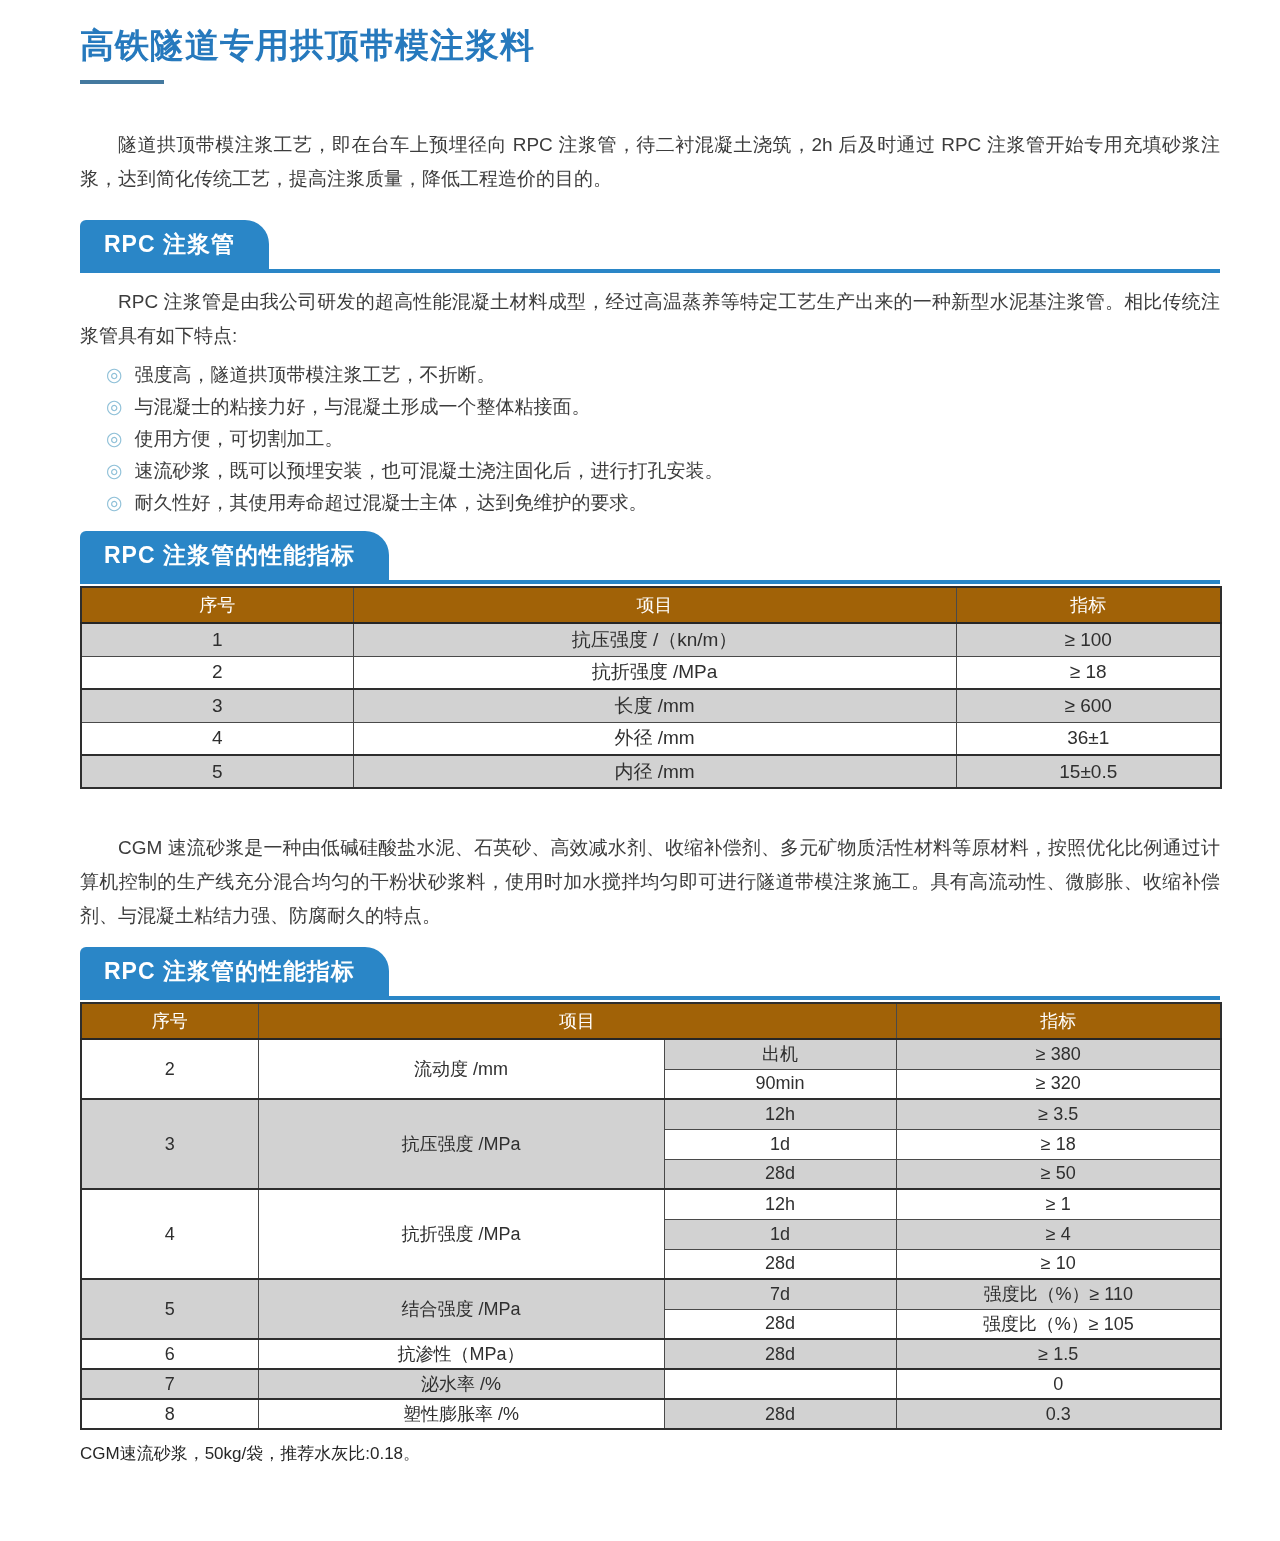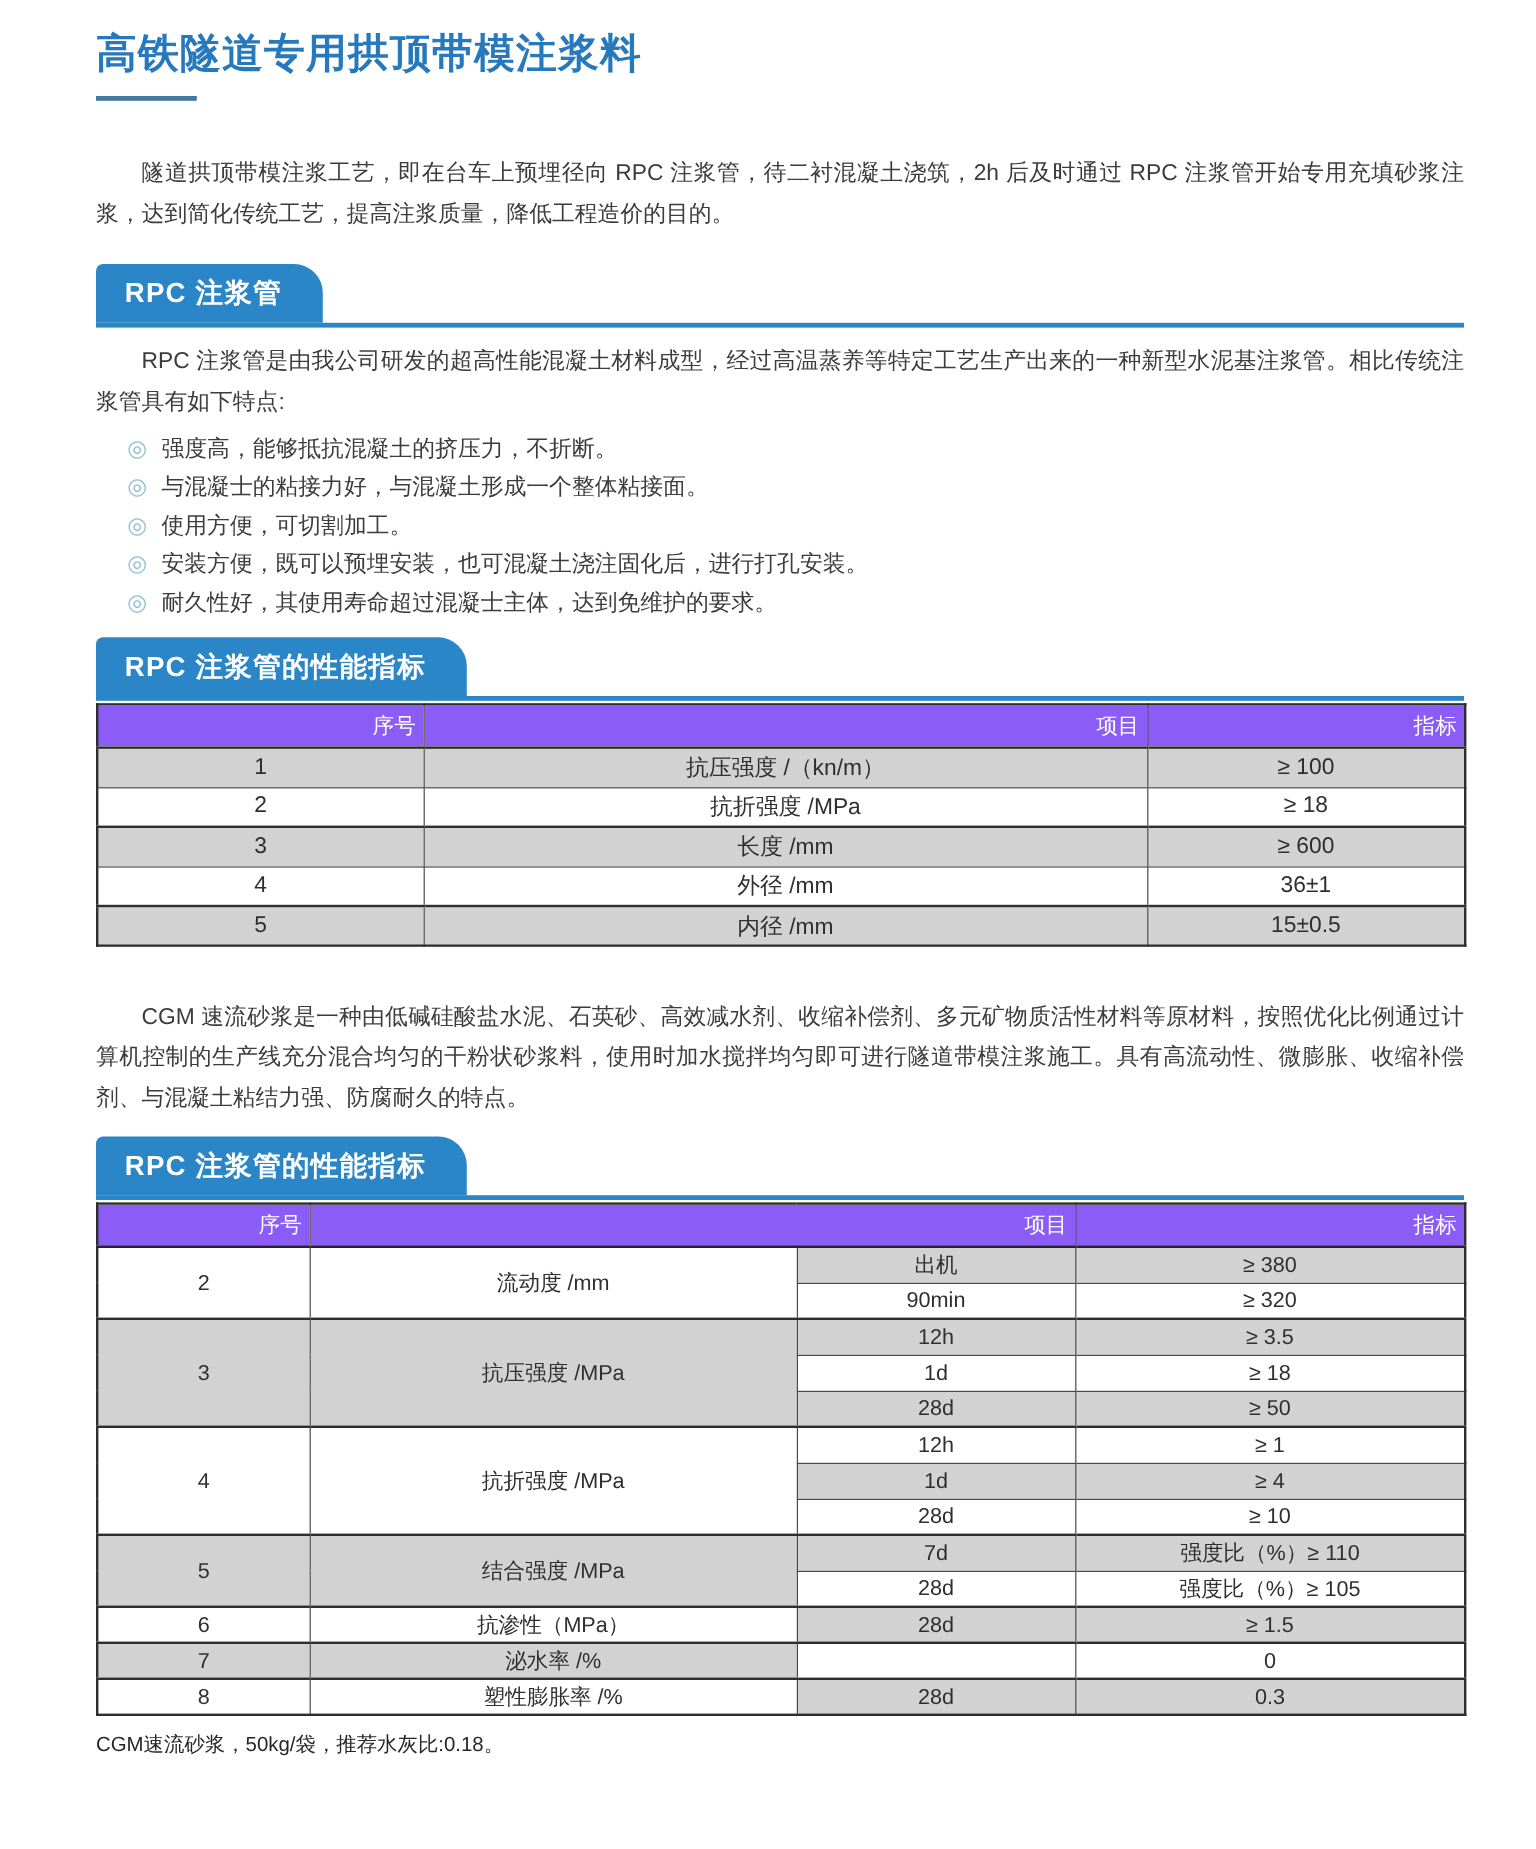--- a/index.html
+++ b/index.html
@@ -34,21 +34,21 @@
   .sh4 { margin-bottom:2px; }
 
   
   .bullet-list { list-style:none; margin:6px 0 12px 0; padding:0 0 0 26px; }
   .bullet-list li { font-size:19px; line-height:32px; color:#3c3c3c; }
   .bullet-ic { color:#8fc0d8; font-size:19px; margin-right:12px; }
 
   
   table { border-collapse:collapse; table-layout:fixed; width:1140px; border:2px solid #2e2e2e; }
   th, td { border:1px solid #4a4a4a; text-align:center; vertical-align:middle; padding:1px 6px; overflow:hidden; white-space:nowrap; }
-  thead th { background:#8b5cf6; color:#ffffff; font-weight:400; font-size:18px; height:36px; border-bottom:2px solid #262626;text-align:right; }
+  thead th { background:#a16207; color:#ffffff; font-weight:400; font-size:18px; height:36px; border-bottom:2px solid #262626; }
   td { font-size:19px; color:#2f2f2f; }
   .t1 td { height:33px; }
   .t2 td { height:30px; font-size:18px; }
   tr.thick td { border-top:2px solid #2e2e2e; }
   .g { background:#d2d2d2; }
   .w { background:#ffffff; }
   .tbl1 { margin-bottom:42px; }
   .tbl2 { margin-bottom:12px; }
 
   
@@ -63,24 +63,24 @@
   <div class="title-underline"></div>
 
   <p class="para intro-para">隧道拱顶带模注浆工艺，即在台车上预埋径向 RPC 注浆管，待二衬混凝土浇筑，2h 后及时通过 RPC 注浆管开始专用充填砂浆注浆，达到简化传统工艺，提高注浆质量，降低工程造价的目的。</p>
 
   <div class="section-head sh1">
     <span class="section-tab">RPC 注浆管</span>
   </div>
   <p class="para body-para">RPC 注浆管是由我公司研发的超高性能混凝土材料成型，经过高温蒸养等特定工艺生产出来的一种新型水泥基注浆管。相比传统注浆管具有如下特点:</p>
 
   <ul class="bullet-list">
-    <li><span class="bullet-ic">◎</span><span>强度高，能够抵抗混凝土的挤压力，不折断。</span></li>
+    <li><span class="bullet-ic">◎</span><span>强度高，隧道拱顶带模注浆工艺，不折断。</span></li>
     <li><span class="bullet-ic">◎</span><span>与混凝士的粘接力好，与混凝土形成一个整体粘接面。</span></li>
     <li><span class="bullet-ic">◎</span><span>使用方便，可切割加工。</span></li>
-    <li><span class="bullet-ic">◎</span><span>安装方便，既可以预埋安装，也可混凝土浇注固化后，进行打孔安装。</span></li>
+    <li><span class="bullet-ic">◎</span><span>速流砂浆，既可以预埋安装，也可混凝土浇注固化后，进行打孔安装。</span></li>
     <li><span class="bullet-ic">◎</span><span>耐久性好，其使用寿命超过混凝士主体，达到免维护的要求。</span></li>
   </ul>
 
   <div class="section-head sh2">
     <span class="section-tab">RPC 注浆管的性能指标</span>
   </div>
   <table class="t1 tbl1">
     <colgroup>
         <col style="width:272px">
         <col style="width:603px">

